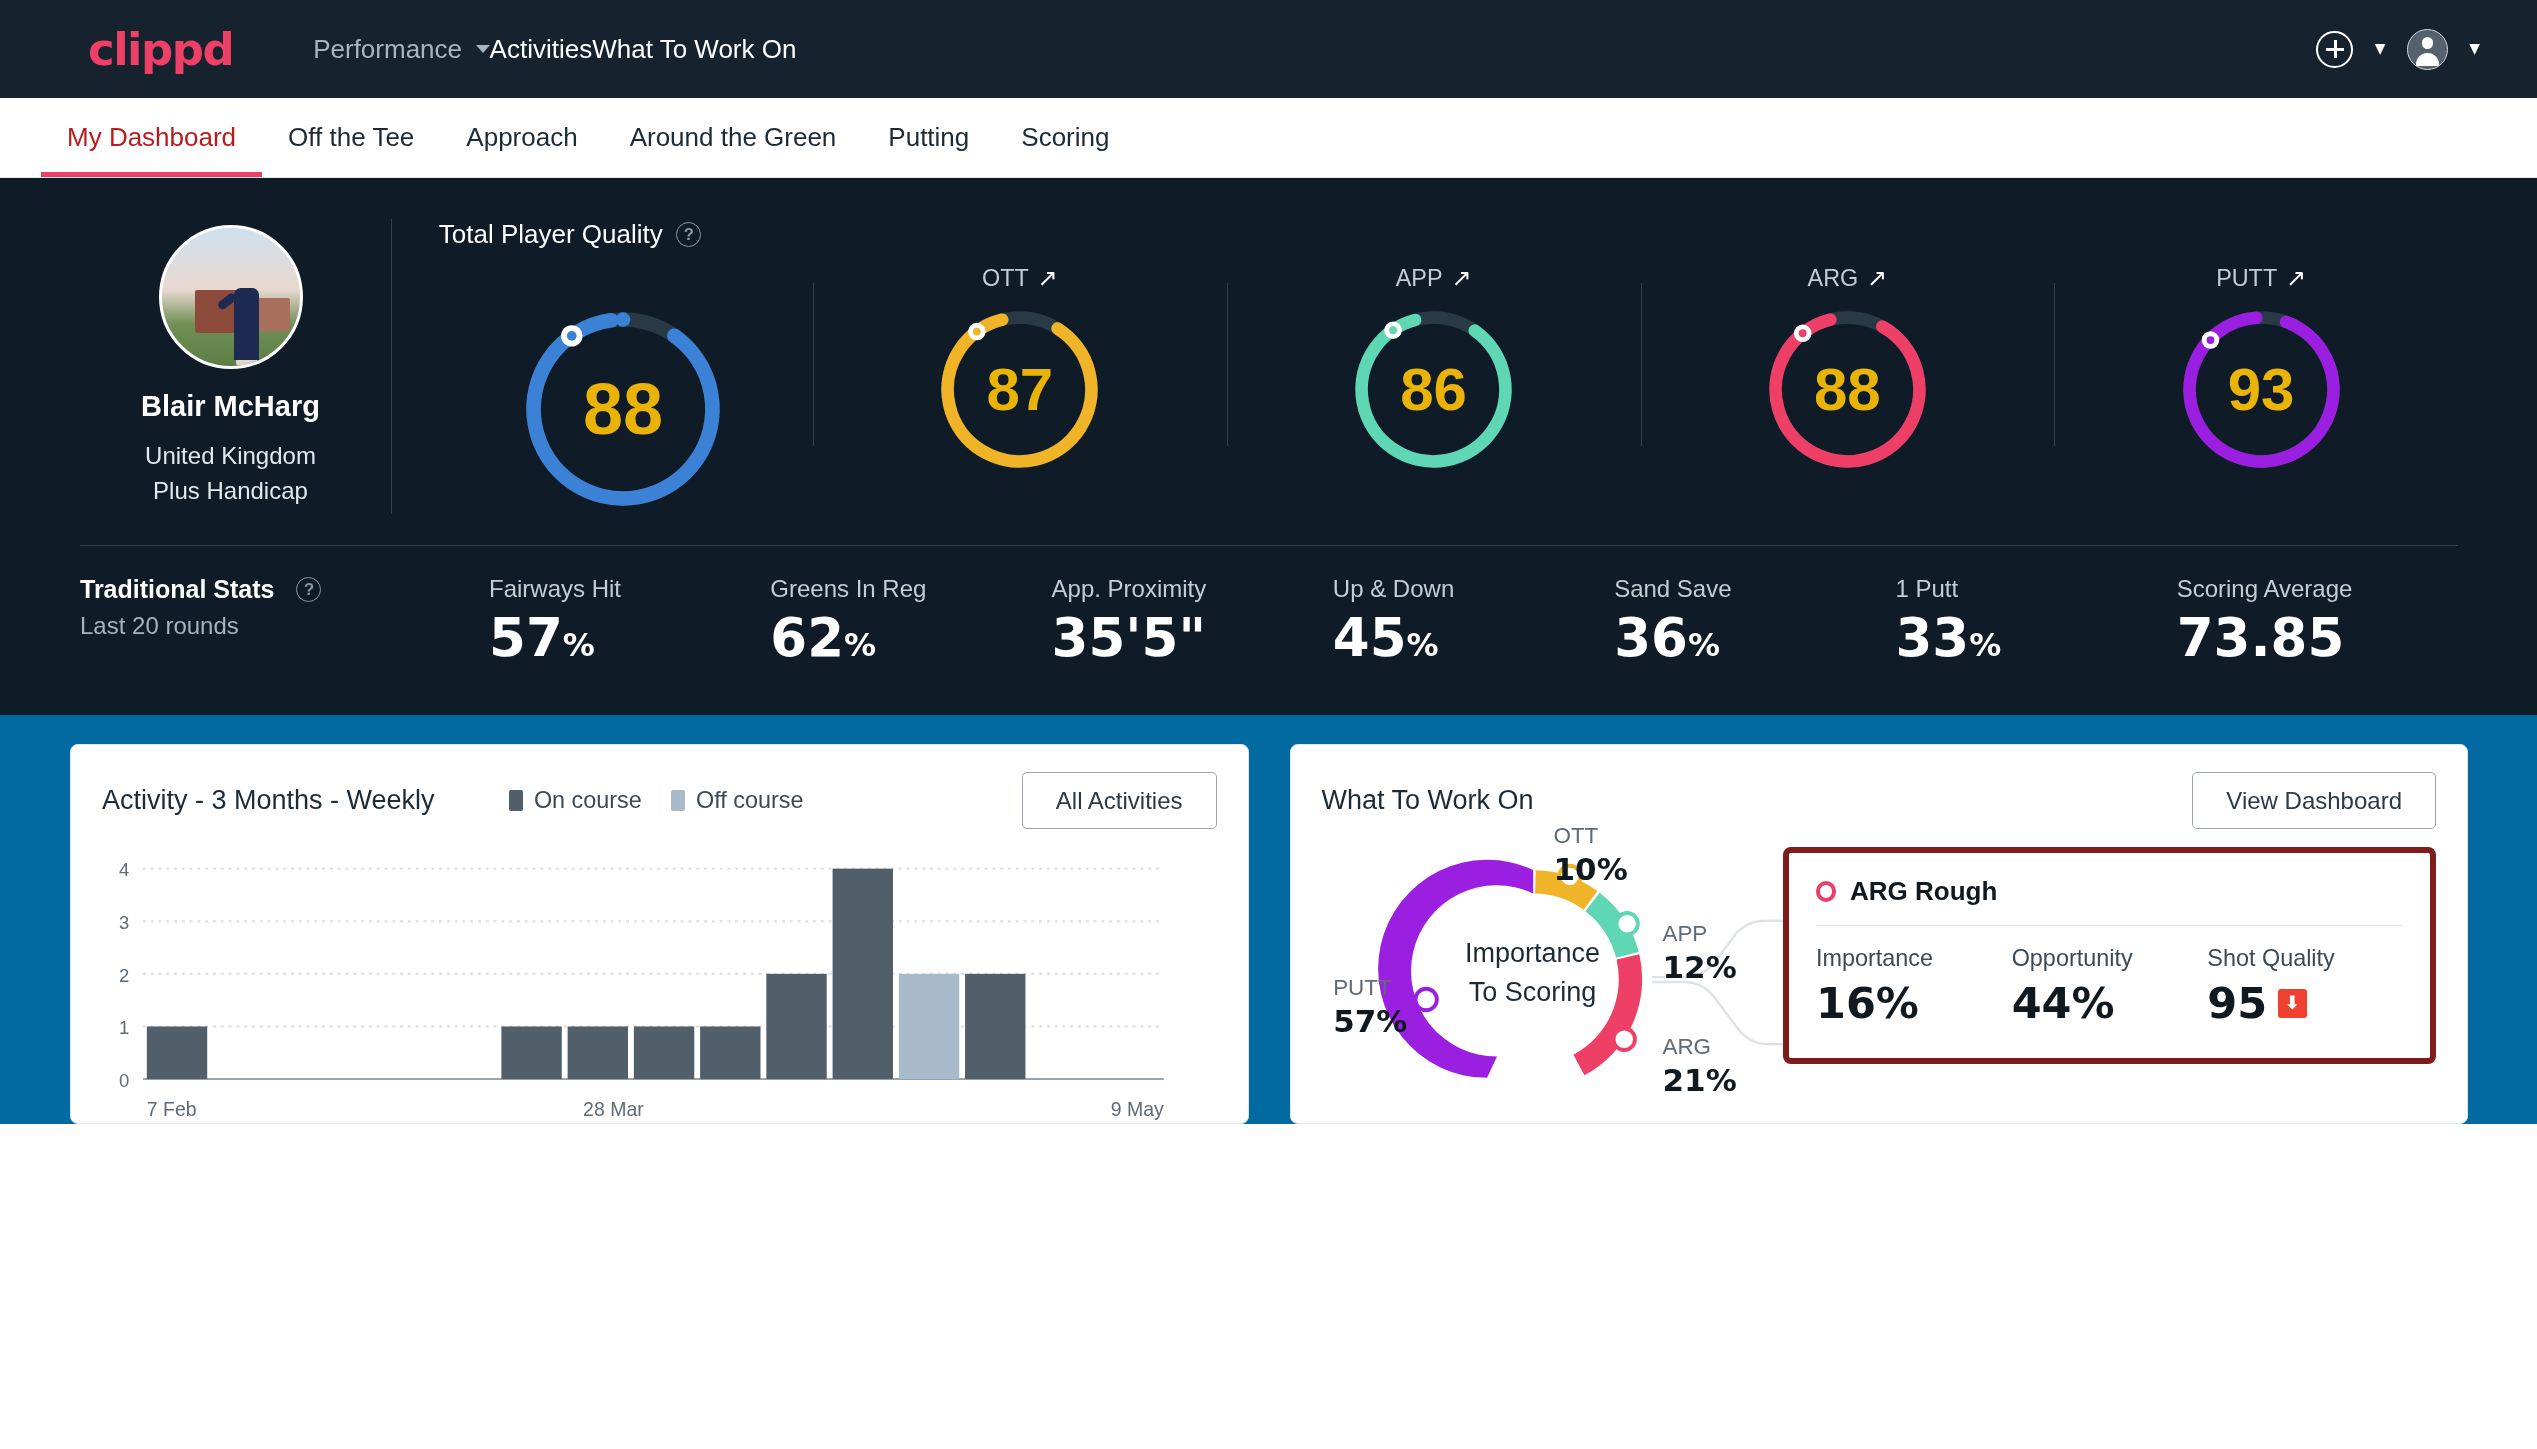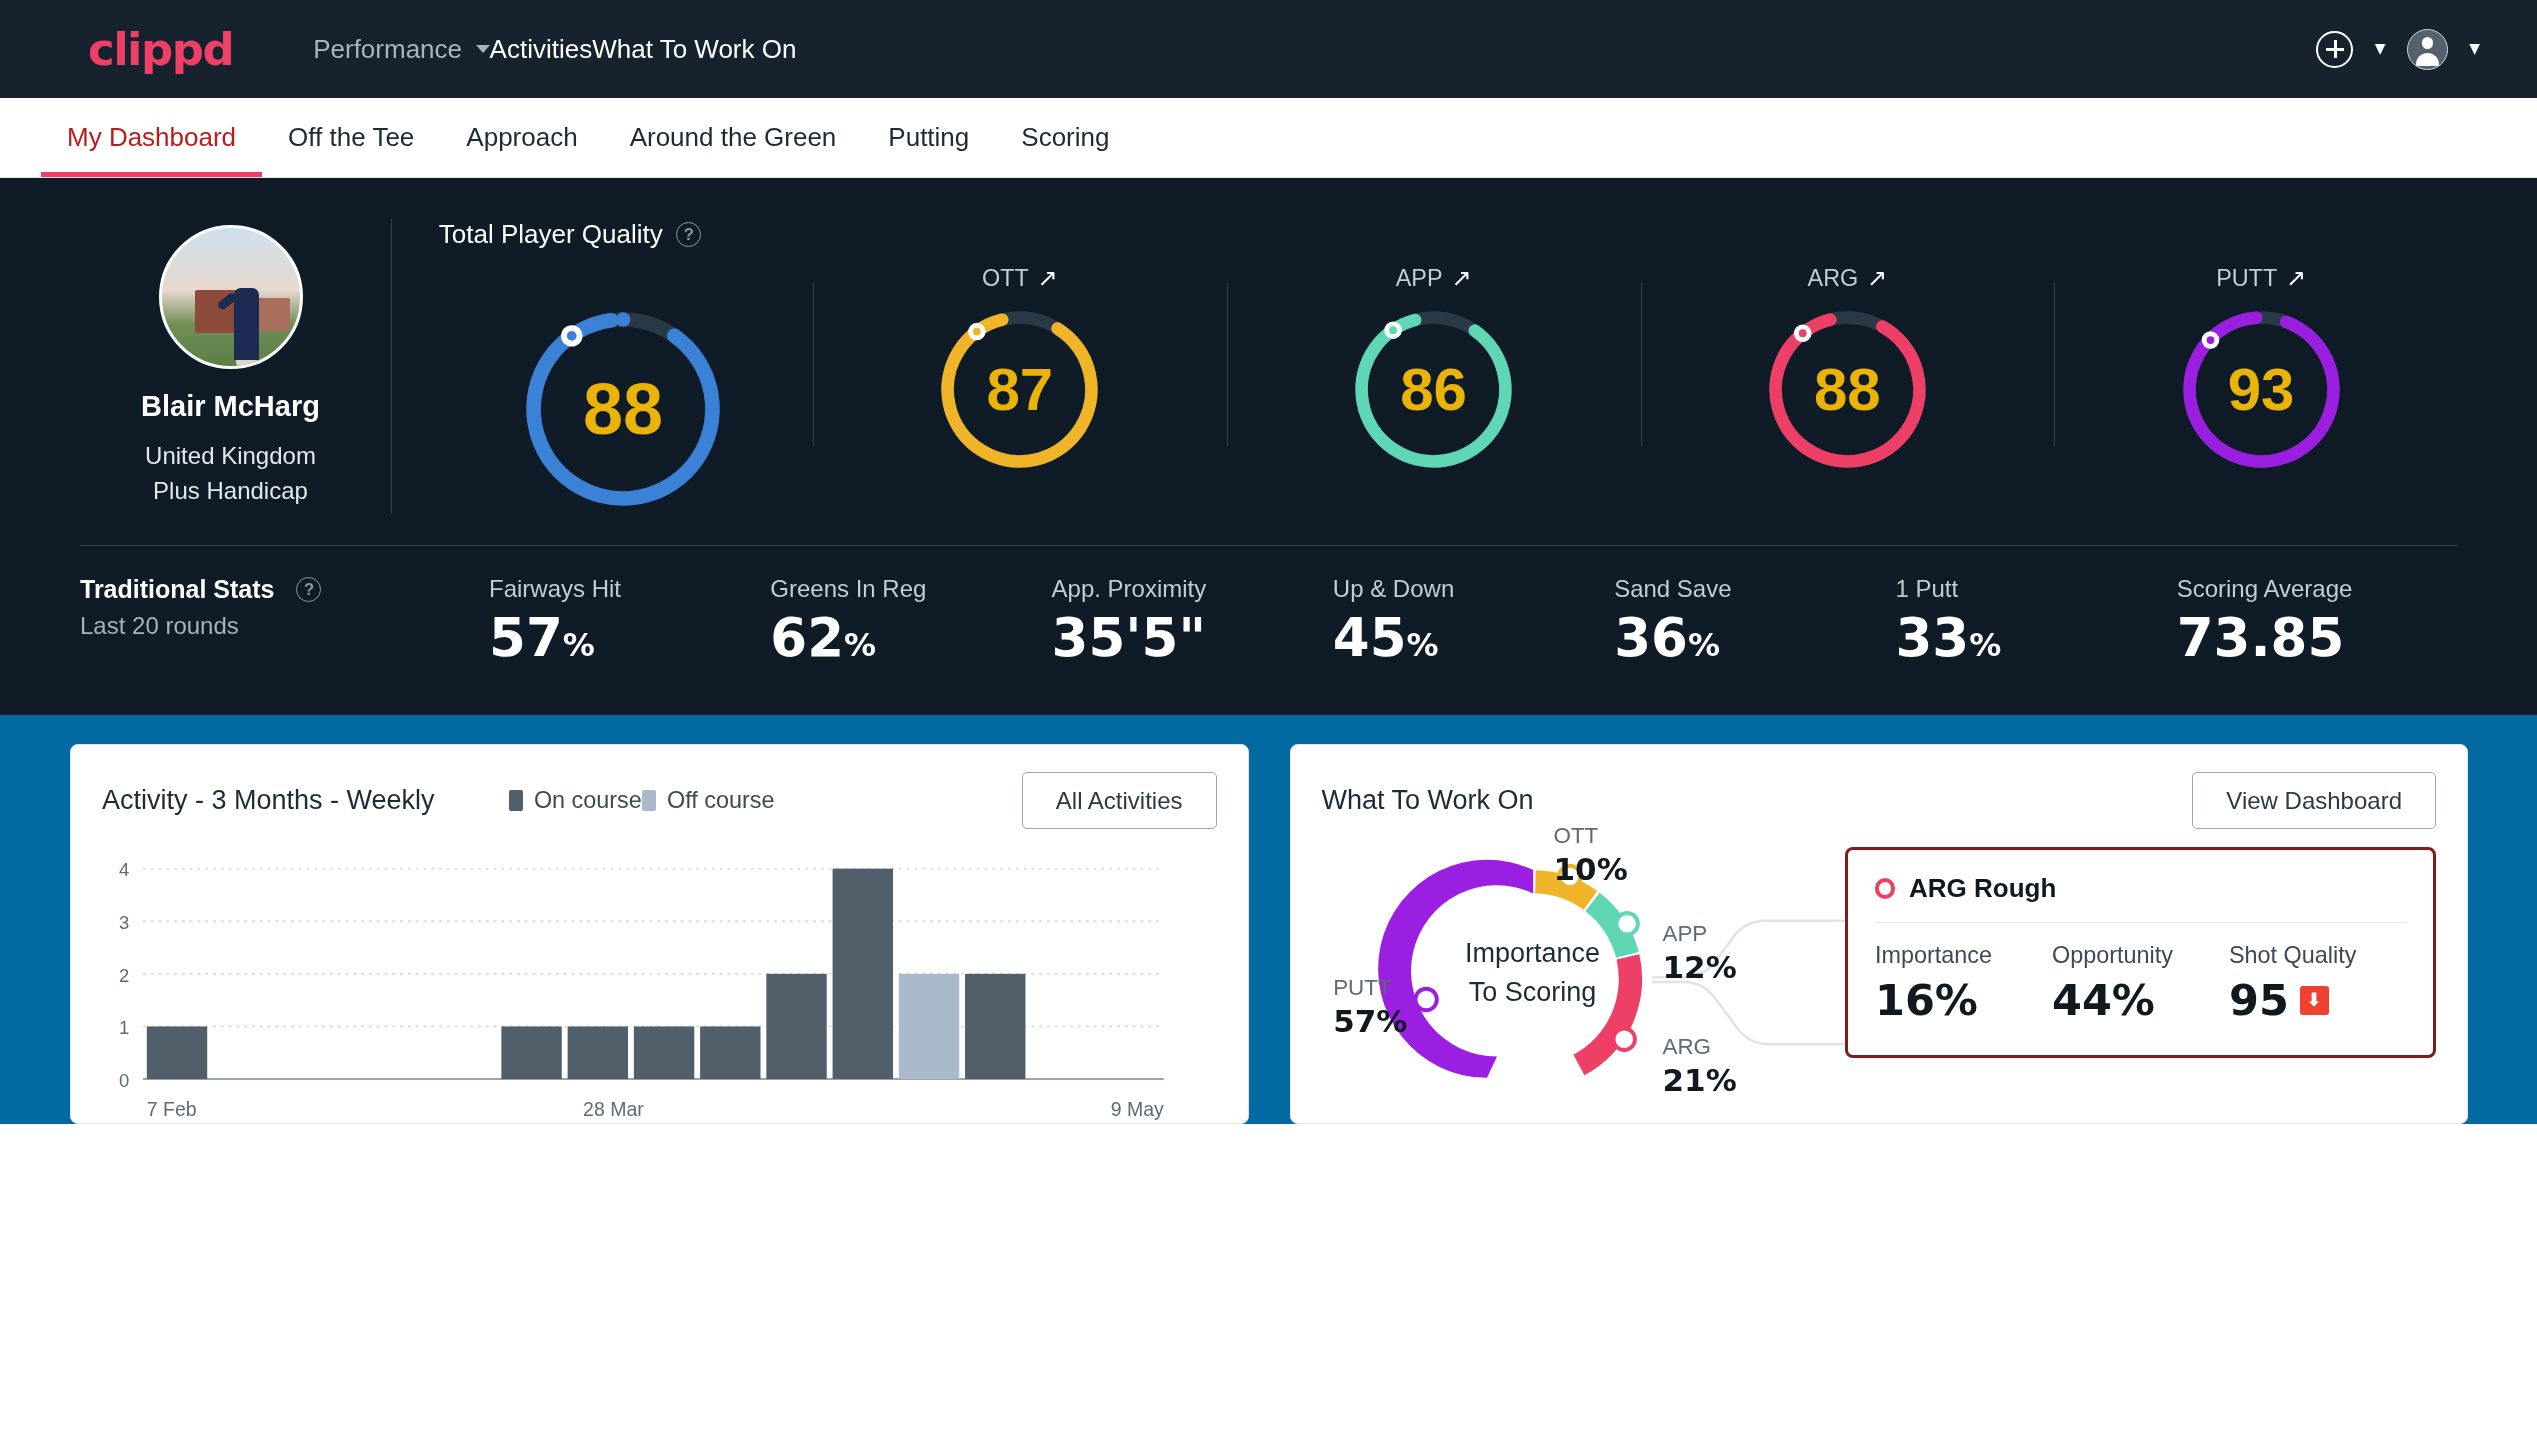--- a/index.html
+++ b/index.html
@@ -169,21 +169,21 @@
   .bottom {
     background: #0369a1; padding: 29px 70px 0 70px;
     display: flex; gap: 41px; height: 409px;
   }
   .card {
     background: #ffffff; border: 1px solid #e3e6e9; border-radius: 7.8px;
     flex: 1; padding: 27px 31px; position: relative;
   }
   .card-head { display: flex; align-items: center; }
   .card-title { font-size: 27px; color: #1d2b36; font-weight: 400; }
-  .legend { display: flex; align-items: center; margin-left: 74px; }
+  .legend { display: flex; align-items: center; gap: 29px; margin-left: 74px; }
   .legend-item { display: flex; align-items: center; gap: 10.7px; font-size: 23.4px; color: #3d4a56; }
   .swatch { width: 14.6px; height: 21.4px; border-radius: 1.9px; }
   .btn {
     margin-left: auto; border: 1px solid #9aa4ae; border-radius: 4.9px;
     background: #ffffff; font-size: 24px; color: #2b3a46;
     padding: 13.6px 33px; cursor: pointer; white-space: nowrap;
     font-family: "Liberation Sans", sans-serif;
   }
 
   
@@ -196,22 +196,22 @@
   .donut-center {
     position: absolute; left: 109px; top: 103px; width: 204px;
     text-align: center; font-size: 27px; color: #1d2b36; line-height: 1.45;
     font-weight: 400;
   }
   .dlabel { position: absolute; text-align: left; }
   .dlabel .k { font-size: 22.4px; color: #5e6b77; margin-bottom: 1.9px; }
   .dlabel .v { font-size: 31px; font-weight: 700; color: #101820; font-family: "DejaVu Sans", sans-serif; }
 
   .detail {
-    position: absolute; right: 0; top: 11.7px; width: 591px;
-    border: 3px solid #7f1d1d; border-radius: 7.8px; padding: 23.4px 27px 33px 27px;
+    position: absolute; right: 0; top: 11.7px; width: 653px;
+    border: 6px solid #7f1d1d; border-radius: 7.8px; padding: 23.4px 27px 33px 27px;
     background: #fff;
   }
   .detail-head { display: flex; align-items: center; gap: 13.6px; padding-bottom: 17.5px; }
   .ring-dot {
     width: 20.4px; height: 20.4px; border-radius: 50%;
     border: 4.4px solid #ee3f67;
   }
   .detail-title { font-size: 26px; font-weight: 700; color: #101820; }
   .detail-sep { height: 1px; background: #e3e6e9; margin-bottom: 19.5px; }
   .detail-grid { display: flex; }

